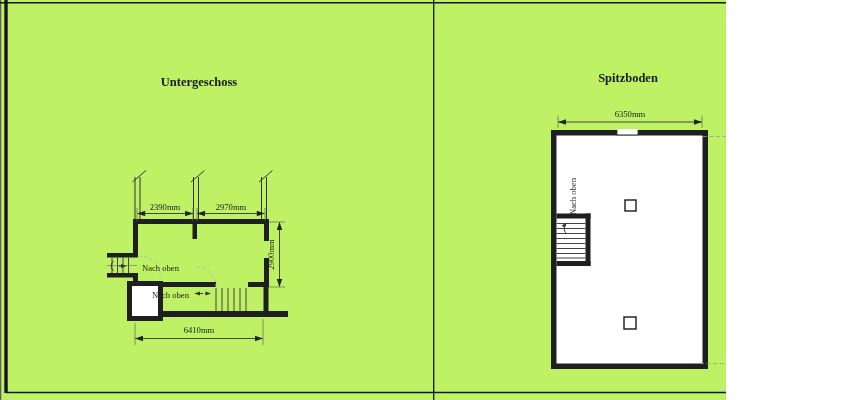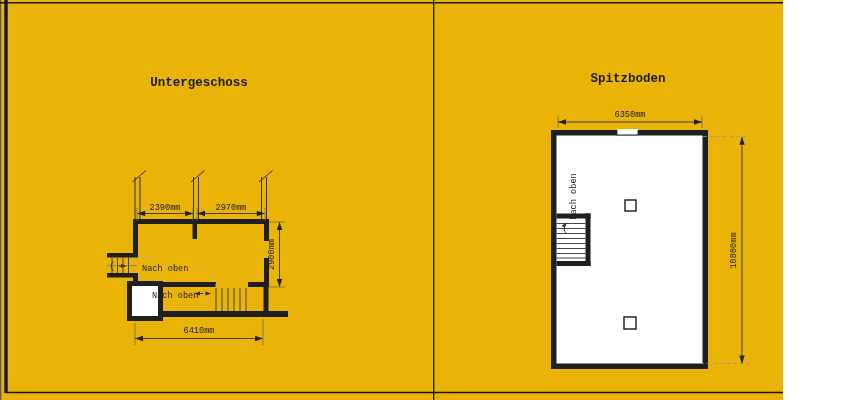--- a/index.html
+++ b/index.html
@@ -1,17 +1,17 @@
 <!DOCTYPE html>
 <html><head>
 <meta charset="utf-8">
 <style>
   html,body{margin:0;padding:0;background:#fff;}
-  .page{position:relative;width:783px;height:400px;background:#eab308;overflow:hidden;
-        font-family:Liberation Mono, monospace;}
+  .page{position:relative;width:726px;height:400px;background:#bef264;overflow:hidden;
+        font-family:Liberation Serif, serif;}
   svg{position:absolute;left:0;top:0;}
   text{fill:#1a1a1a;}
   .title{font-size:12.5px;font-weight:bold;}
   .dim{font-size:8.6px;fill:#222;}
   .lbl{font-size:8.6px;fill:#222;}
 </style>
 </head>
 <body>
 
 <div class="page">

